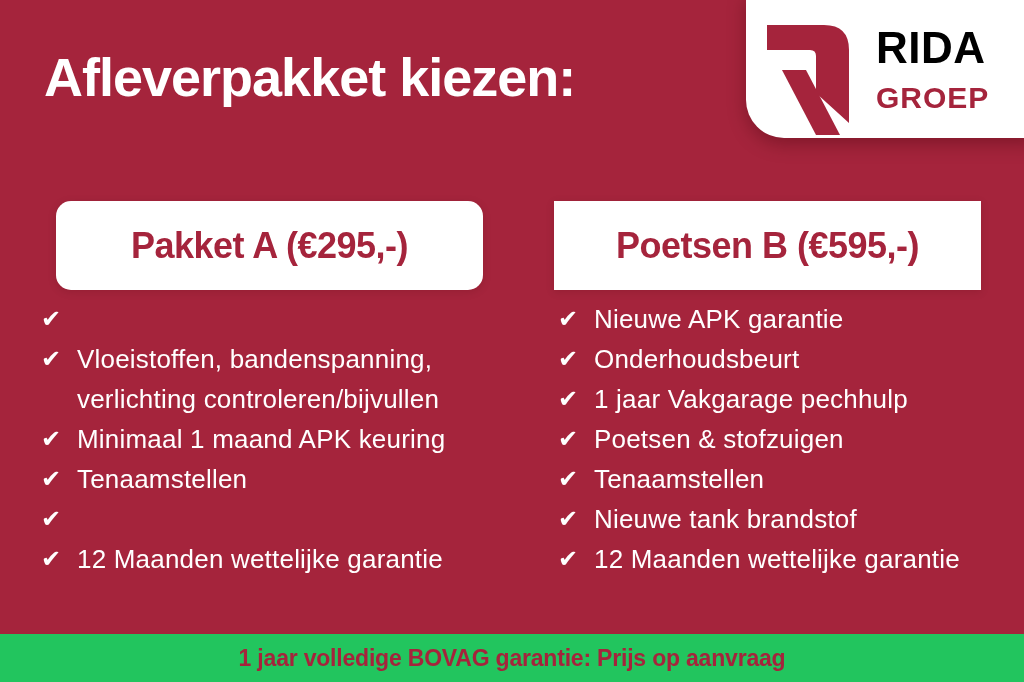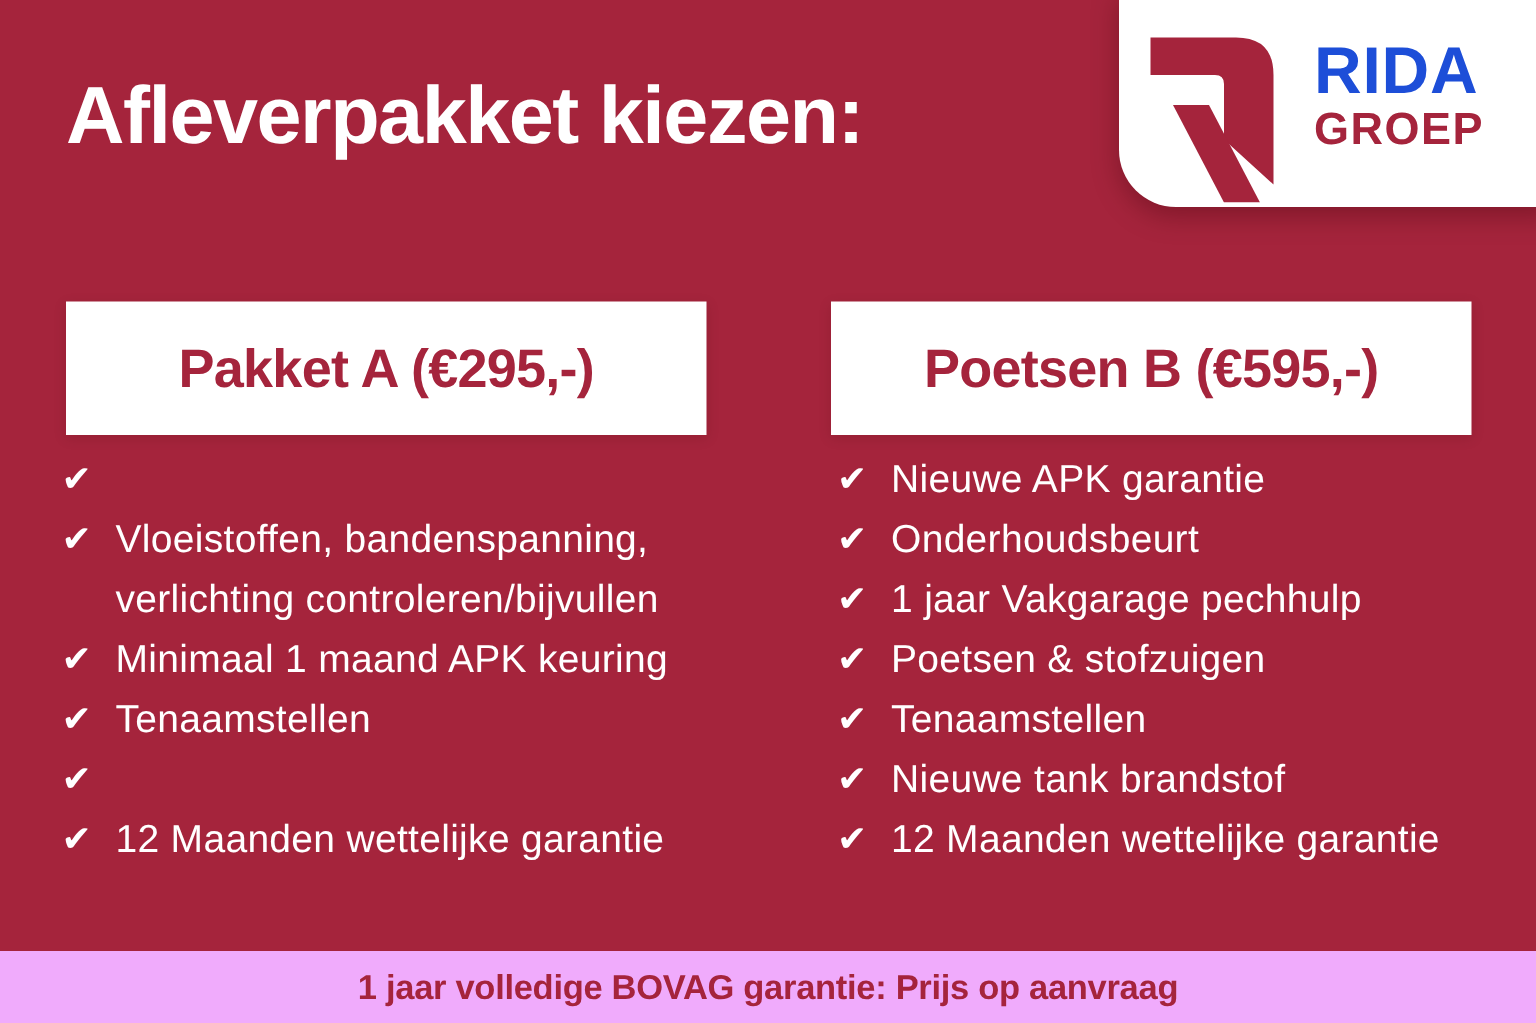--- a/index.html
+++ b/index.html
@@ -16,54 +16,54 @@
   }
   
   .logo-box {
     position: absolute; left: 746px; top: -6px; width: 290px; height: 144px;
     background: #FFFFFF; border-radius: 0 0 0 38px;
     box-shadow: 0 6px 18px rgba(60,0,10,0.35);
   }
   .logo-r { position: absolute; left: 18px; top: 19px; width: 90px; height: 122px; }
   .logo-text { position: absolute; left: 130px; top: 32px; }
   .logo-name {
-    font-size: 44px; font-weight: bold; color: #1d4ed8;
+    font-size: 44px; font-weight: bold; color: #000000;
     letter-spacing: 0.5px; line-height: 44px;
   }
   .logo-sub {
     font-size: 30px; font-weight: bold; color: #A5243C;
-    letter-spacing: 1px; line-height: 32px; margin-top: 1px;
+    letter-spacing: 1px; line-height: 32px; margin-top: 12px;
   }
   
   .pkg-header {
     position: absolute; top: 201px; width: 427px; height: 89px;
     background: #FFFFFF; color: #A5243C;
     font-size: 36px; font-weight: bold; letter-spacing: -0.5px;
     display: flex; align-items: center; justify-content: center;
     box-shadow: 0 2px 8px rgba(60,0,10,0.15);
   }
-  .pkg-header.a { left: 44px; }
+  .pkg-header.a { left: 56px; border-radius: 15px; }
   .pkg-header.b { left: 554px; }
   
   .pkg-list { position: absolute; top: 299px; width: 470px; list-style: none; }
   .pkg-list.a { left: 41px; }
   .pkg-list.b { left: 558px; }
   .pkg-item { display: flex; align-items: flex-start; color: #FFFFFF; }
   .check {
     width: 36px; flex: 0 0 36px; font-size: 24px; line-height: 40px;
     color: #FFFFFF; font-family: "DejaVu Sans", sans-serif;
   }
   .item-text {
     font-size: 26px; line-height: 40px; white-space: pre-line;
     letter-spacing: 0.2px;
   }
   
   .footer {
     position: absolute; left: 0; top: 634px; width: 1024px; height: 48px;
-    background: #f0abfc; display: flex; align-items: center; justify-content: center;
+    background: #22c55e; display: flex; align-items: center; justify-content: center;
   }
   .footer-text {
     color: #A5243C; font-size: 23px; font-weight: bold; letter-spacing: -0.2px;
   }
 </style>
 </head>
 <body>
 
 <div class="canvas">
 

